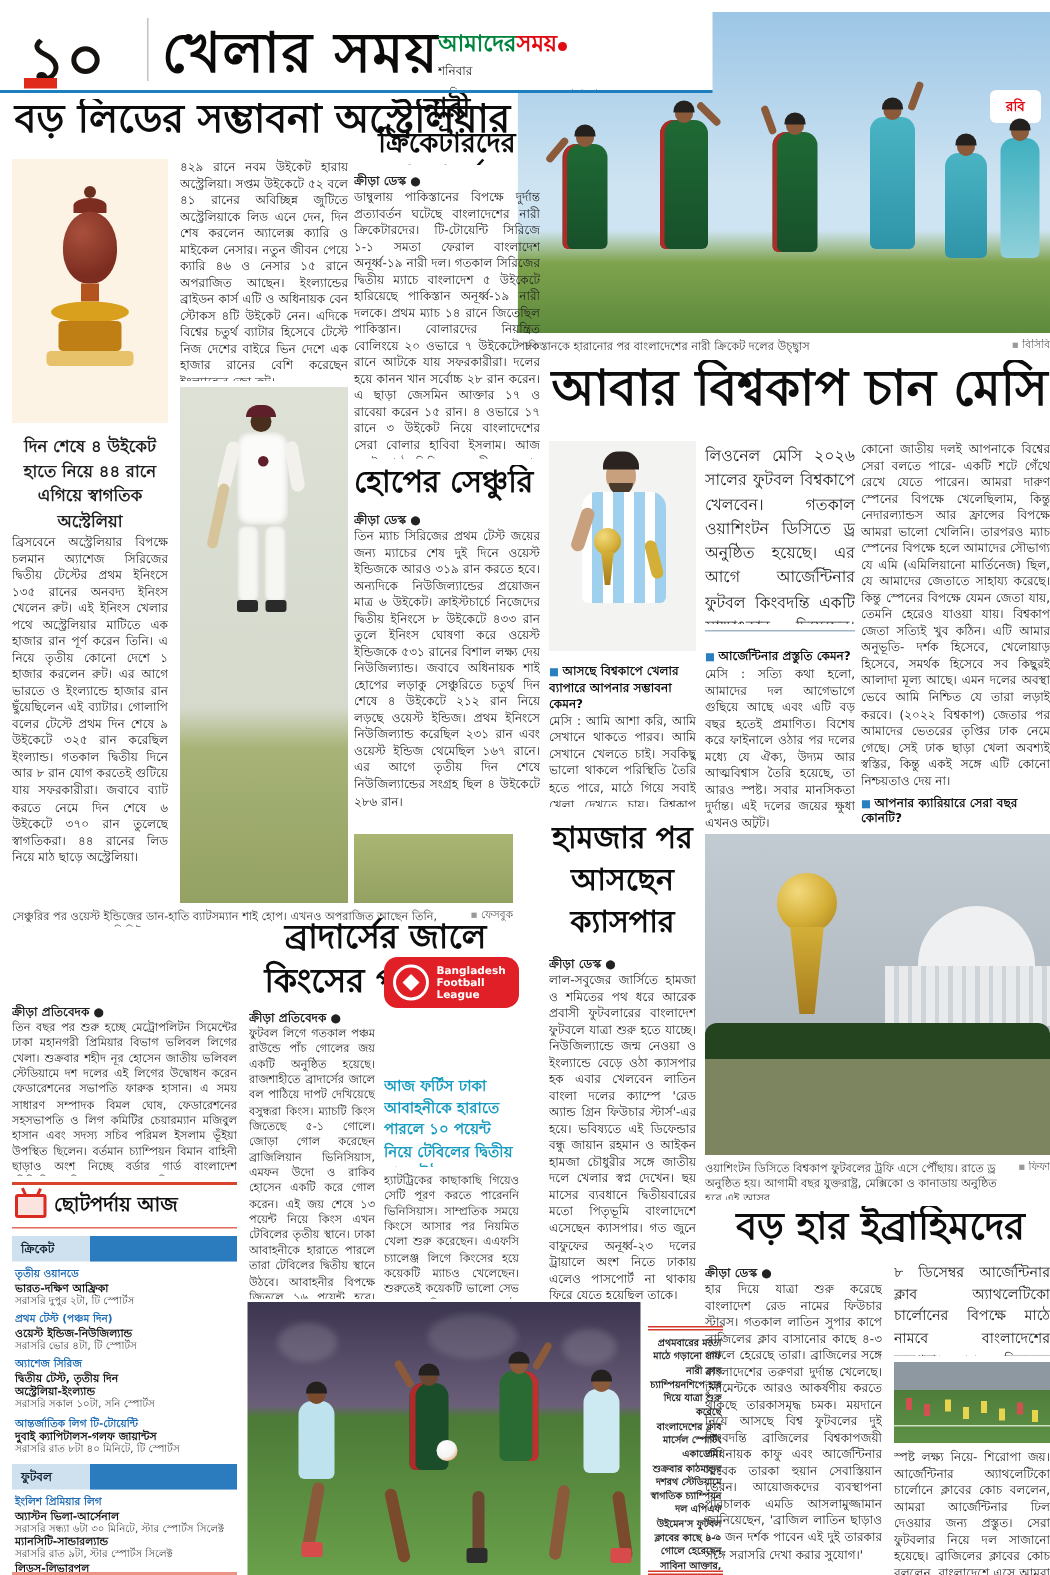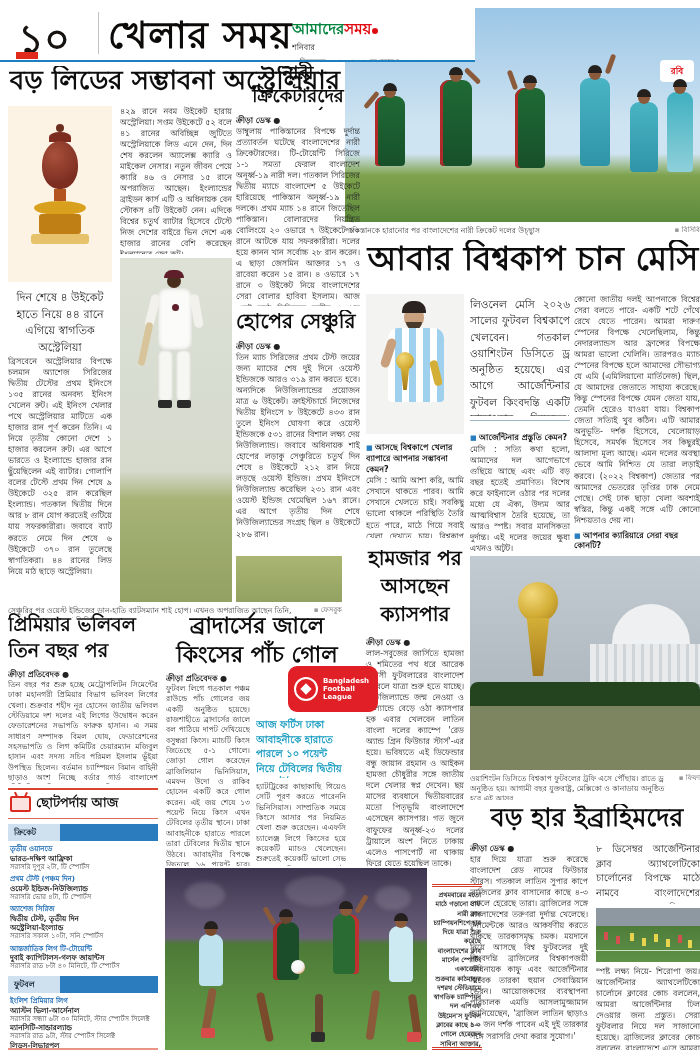--- a/index.html
+++ b/index.html
@@ -119,21 +119,21 @@
   <div class="abs hl" style="left:8px;top:66px;width:334px;height:34px;font-size:26px;text-align:center;">বড় লিডের সম্ভাবনা অস্ট্রেলিয়ার</div>
   <div class="abs" style="left:8px;top:106px;width:104px;height:176px;background:#fcf3e4;">
     <div style="position:absolute;left:50%;top:18px;transform:translateX(-50%);width:8px;height:8px;border-radius:50%;background:#6b2f1f;"></div>
     <div style="position:absolute;left:50%;top:26px;transform:translateX(-50%);width:22px;height:10px;border-radius:50% 50% 0 0;background:#7c2d20;"></div>
     <div style="position:absolute;left:50%;top:35px;transform:translateX(-50%);width:36px;height:48px;border-radius:50% 50% 46% 46%;background:radial-gradient(circle at 35% 30%,#a8503c,#7c2d20 70%);"></div>
     <div style="position:absolute;left:50%;top:83px;transform:translateX(-50%);width:12px;height:12px;background:#b3541e;"></div>
     <div style="position:absolute;left:50%;top:95px;transform:translateX(-50%);width:52px;height:14px;border-radius:50%;background:#d9a01e;"></div>
     <div style="position:absolute;left:50%;top:108px;transform:translateX(-50%);width:42px;height:20px;border-radius:3px;background:#c07f14;"></div>
     <div style="position:absolute;left:50%;top:128px;transform:translateX(-50%);width:58px;height:10px;border-radius:3px;background:#e7c26a;"></div>
   </div>
-  <div class="abs" style="left:8px;top:290px;width:104px;height:62px;font-size:11px;font-weight:normal;line-height:1.5;text-align:center;color:#222;">দিন শেষে ৪ উইকেট হাতে নিয়ে ৪৪ রানে এগিয়ে স্বাগতিক অস্ট্রেলিয়া</div>
+  <div class="abs" style="left:8px;top:290px;width:104px;height:62px;font-size:11px;font-weight:bold;line-height:1.5;text-align:center;color:#222;">দিন শেষে ৪ উইকেট হাতে নিয়ে ৪৪ রানে এগিয়ে স্বাগতিক অস্ট্রেলিয়া</div>
   <div class="abs body-txt" style="left:8px;top:356px;width:104px;height:246px;">ব্রিসবেনে অস্ট্রেলিয়ার বিপক্ষে চলমান অ্যাশেজ সিরিজের দ্বিতীয় টেস্টের প্রথম ইনিংসে ১৩৫ রানের অনবদ্য ইনিংস খেলেন রুট। এই ইনিংস খেলার পথে অস্ট্রেলিয়ার মাটিতে এক হাজার রান পূর্ণ করেন তিনি। এ নিয়ে তৃতীয় কোনো দেশে ১ হাজার করলেন রুট। এর আগে ভারতে ও ইংল্যান্ডে হাজার রান ছুঁয়েছিলেন এই ব্যাটার। গোলাপি বলের টেস্টে প্রথম দিন শেষে ৯ উইকেটে ৩২৫ রান করেছিল ইংল্যান্ড। গতকাল দ্বিতীয় দিনে আর ৮ রান যোগ করতেই গুটিয়ে যায় সফরকারীরা। জবাবে ব্যাট করতে নেমে দিন শেষে ৬ উইকেটে ৩৭০ রান তুলেছে স্বাগতিকরা। ৪৪ রানের লিড নিয়ে মাঠ ছাড়ে অস্ট্রেলিয়া।</div>
   <div class="abs body-txt" style="left:120px;top:106px;width:112px;height:148px;">৪২৯ রানে নবম উইকেট হারায় অস্ট্রেলিয়া। সপ্তম উইকেটে ৫২ বলে ৪১ রানের অবিচ্ছিন্ন জুটিতে অস্ট্রেলিয়াকে লিড এনে দেন, দিন শেষ করলেন অ্যালেক্স ক্যারি ও মাইকেল নেসার। নতুন জীবন পেয়ে ক্যারি ৪৬ ও নেসার ১৫ রানে অপরাজিত আছেন। ইংল্যান্ডের ব্রাইডন কার্স এটি ও অধিনায়ক বেন স্টোকস ৪টি উইকেট নেন। এদিকে বিশ্বের চতুর্থ ব্যাটার হিসেবে টেস্টে নিজ দেশের বাইরে ভিন দেশে এক হাজার রানের বেশি করেছেন ইংল্যান্ডের জো রুট।</div>
 
   <div class="ph" style="left:120px;top:258px;width:112px;height:344px;background:linear-gradient(180deg,#dde1d6 0%,#d5dacd 62%,#a7b377 70%,#93a162 100%);">
     <div style="position:absolute;left:47px;top:16px;width:14px;height:14px;border-radius:50%;background:#4a2e1d;"></div>
     <div style="position:absolute;left:44px;top:12px;width:20px;height:8px;border-radius:8px 8px 0 0;background:#5e1f2a;"></div>
     <div style="position:absolute;left:38px;top:30px;width:34px;height:62px;border-radius:8px;background:#fbfbf9;box-shadow:inset 0 0 4px #c9c9c2;"></div>
     <div style="position:absolute;left:52px;top:46px;width:7px;height:7px;border-radius:50%;background:#5e1f2a;"></div>
     <div style="position:absolute;left:28px;top:36px;width:9px;height:34px;border-radius:5px;background:#f2f1ec;transform:rotate(14deg);"></div>
     <div style="position:absolute;left:72px;top:36px;width:9px;height:34px;border-radius:5px;background:#f2f1ec;transform:rotate(-10deg);"></div>
@@ -216,24 +216,20 @@
     <div style="position:absolute;left:34px;top:25px;width:4px;height:8px;background:#e8d44d;"></div>
     <div style="position:absolute;left:46px;top:30px;width:4px;height:8px;background:#e8d44d;"></div>
     <div style="position:absolute;left:58px;top:26px;width:4px;height:8px;background:#e8d44d;"></div>
     <div style="position:absolute;left:70px;top:31px;width:4px;height:8px;background:#e8d44d;"></div>
     <div style="position:absolute;left:82px;top:27px;width:4px;height:8px;background:#d35050;"></div>
     <div style="position:absolute;left:92px;top:32px;width:4px;height:8px;background:#e8d44d;"></div>
     <div style="position:absolute;left:0;top:42px;width:104px;height:1px;background:#cfe0c2;"></div>
   </div>
   <div class="abs body-txt" style="left:596px;top:966px;width:104px;height:84px;">স্পষ্ট লক্ষ্য নিয়ে- শিরোপা জয়। আর্জেন্টিনার অ্যাথলেটিকো চার্লোনে ক্লাবের কোচ বললেন, আমরা আর্জেন্টিনার ঢিল দেওয়ার জন্য প্রস্তুত। সেরা ফুটবলার নিয়ে দল সাজানো হয়েছে। ব্রাজিলের ক্লাবের কোচ বললেন, বাংলাদেশে এসে আমরা খুশি। এখানকার মানুষ ফুটবল ভালোবাসে। ব্রাজিল দলের গোলরক্ষক ডেমিয়ানো বললেন, চ্যাম্পিয়ন হওয়ার লক্ষ্য নিয়েই আমরা এসেছি। আর্জেন্টিনাও ছেড়ে কথা বলবে না, তাই প্রতিটি ম্যাচই হবে প্রতিদ্বন্দ্বিতাপূর্ণ।</div>
 
-  <div class="abs hl" style="left:8px;top:612px;width:150px;height:52px;font-size:19px;line-height:1.35;">
-    <div>প্রিমিয়ার ভলিবল</div>
-    <div>তিন বছর পর</div>
-  </div>
   <div class="abs byline" style="left:8px;top:668px;width:150px;height:11px;">ক্রীড়া প্রতিবেদক ●</div>
   <div class="abs body-txt" style="left:8px;top:680px;width:150px;height:104px;font-size:7.5px;">তিন বছর পর শুরু হচ্ছে মেট্রোপলিটন সিমেন্টের ঢাকা মহানগরী প্রিমিয়ার বিভাগ ভলিবল লিগের খেলা। শুক্রবার শহীদ নূর হোসেন জাতীয় ভলিবল স্টেডিয়ামে দশ দলের এই লিগের উদ্বোধন করেন ফেডারেশনের সভাপতি ফারুক হাসান। এ সময় সাধারণ সম্পাদক বিমল ঘোষ, ফেডারেশনের সহসভাপতি ও লিগ কমিটির চেয়ারম্যান মজিবুল হাসান এবং সদস্য সচিব পরিমল ইসলাম ভূঁইয়া উপস্থিত ছিলেন। বর্তমান চ্যাম্পিয়ন বিমান বাহিনী ছাড়াও অংশ নিচ্ছে বর্ডার গার্ড বাংলাদেশ (বিজিবি), তিতাস ক্লাব, পুলিশ, বাংলাদেশ আনসার, বাংলাদেশ জেল, পানি উন্নয়ন বোর্ড, ওয়ারী ক্লাব, ঢাকা মেরিনার্স ক্লাব ও বাংলাদেশ ক্রীড়া শিক্ষা প্রতিষ্ঠান (বিকেএসপি)। সর্বশেষ ২০২২ সালে প্রিমিয়ার বিভাগ ভলিবল লিগের খেলা অনুষ্ঠিত হয়েছিল।</div>
 
   <div class="abs" style="left:8px;top:788px;width:150px;height:258px;border-top:2px solid #d9442f;border-bottom:2px solid #eb9384;">
     <div class="tv-title">
       <span class="tvicon"></span>
       <span class="t">ছোটপর্দায় আজ</span>
     </div>
     <div>
         <div class="tvrow tv-sec">ক্রিকেট</div>
@@ -260,21 +256,21 @@
         <div class="tvrow tv-time">সরাসরি রাত ১১টা ৩০ মিনিটে, স্টার স্পোর্টস সিলেক্ট</div>
       </div>
   </div>
 
   <div class="abs hl" style="left:168px;top:612px;width:178px;height:56px;font-size:22px;text-align:center;line-height:1.3;">
     <div>ব্রাদার্সের জালে</div>
     <div>কিংসের পাঁচ গোল</div>
   </div>
   <div class="abs byline" style="left:166px;top:672px;width:84px;height:11px;">ক্রীড়া প্রতিবেদক ●</div>
   <div class="abs body-txt" style="left:166px;top:684px;width:84px;height:182px;font-size:7.5px;">ফুটবল লিগে গতকাল পঞ্চম রাউন্ডে পাঁচ গোলের জয় একটি অনুষ্ঠিত হয়েছে। রাজশাহীতে ব্রাদার্সের জালে বল পাঠিয়ে দাপট দেখিয়েছে বসুন্ধরা কিংস। ম্যাচটি কিংস জিতেছে ৫-১ গোলে। জোড়া গোল করেছেন ব্রাজিলিয়ান ভিনিসিয়াস, এমফন উদো ও রাকিব হোসেন একটি করে গোল করেন। এই জয় শেষে ১৩ পয়েন্ট নিয়ে কিংস এখন টেবিলের তৃতীয় স্থানে। ঢাকা আবাহনীকে হারাতে পারলে তারা টেবিলের দ্বিতীয় স্থানে উঠবে। আবাহনীর বিপক্ষে জিতলে ১৬ পয়েন্ট হবে। যদি রহমতগঞ্জ ও মোহামেডানও পয়েন্ট হারায় আজ, তাদের চেয়ে বেশ এগিয়ে থাকবে। ম্যাচে ৫ গোল করলেও প্রথম ৪৫ মিনিট পর্যন্ত অপেক্ষা করতে হয় কিংসকে।</div>
-  <div class="abs bfl" style="left:256px;top:666px;width:90px;height:46px;margin-left:32px;">
+  <div class="abs bfl" style="left:256px;top:638px;width:90px;height:34px;">
     <span class="ball"></span>
     <span class="txt">
       <div>Bangladesh</div>
       <div>Football</div>
       <div>League</div>
     </span>
   </div>
   <div class="abs quote" style="left:256px;top:718px;width:90px;height:60px;">আজ ফর্টিস ঢাকা আবাহনীকে হারাতে পারলে ১০ পয়েন্ট নিয়ে টেবিলের দ্বিতীয় স্থানে উঠবে</div>
   <div class="abs body-txt" style="left:256px;top:782px;width:90px;height:84px;font-size:7.5px;">হ্যাটট্রিকের কাছাকাছি গিয়েও সেটি পূরণ করতে পারেননি ভিনিসিয়াস। সাম্প্রতিক সময়ে কিংসে আসার পর নিয়মিত খেলা শুরু করেছেন। এএফসি চ্যালেঞ্জ লিগে কিংসের হয়ে কয়েকটি ম্যাচও খেলেছেন। শুরুতেই কয়েকটি ভালো সেভ করেছেন। বিপজ্জনক হয়ে ওঠা সময়ের গল্পে মিনিটে গোল পাওয়ার মতো প্রথম সুযোগ পায় ব্রাদার্স। কিন্তু বক্সের বাইরে থেকে নেওয়া ফ্রি কিক লাফিয়ে উঠে ফিরিয়ে দেন গোলরক্ষক আমিনুর রহমান। শেষে বাঁশি বাজান রেফারি।</div>
 

